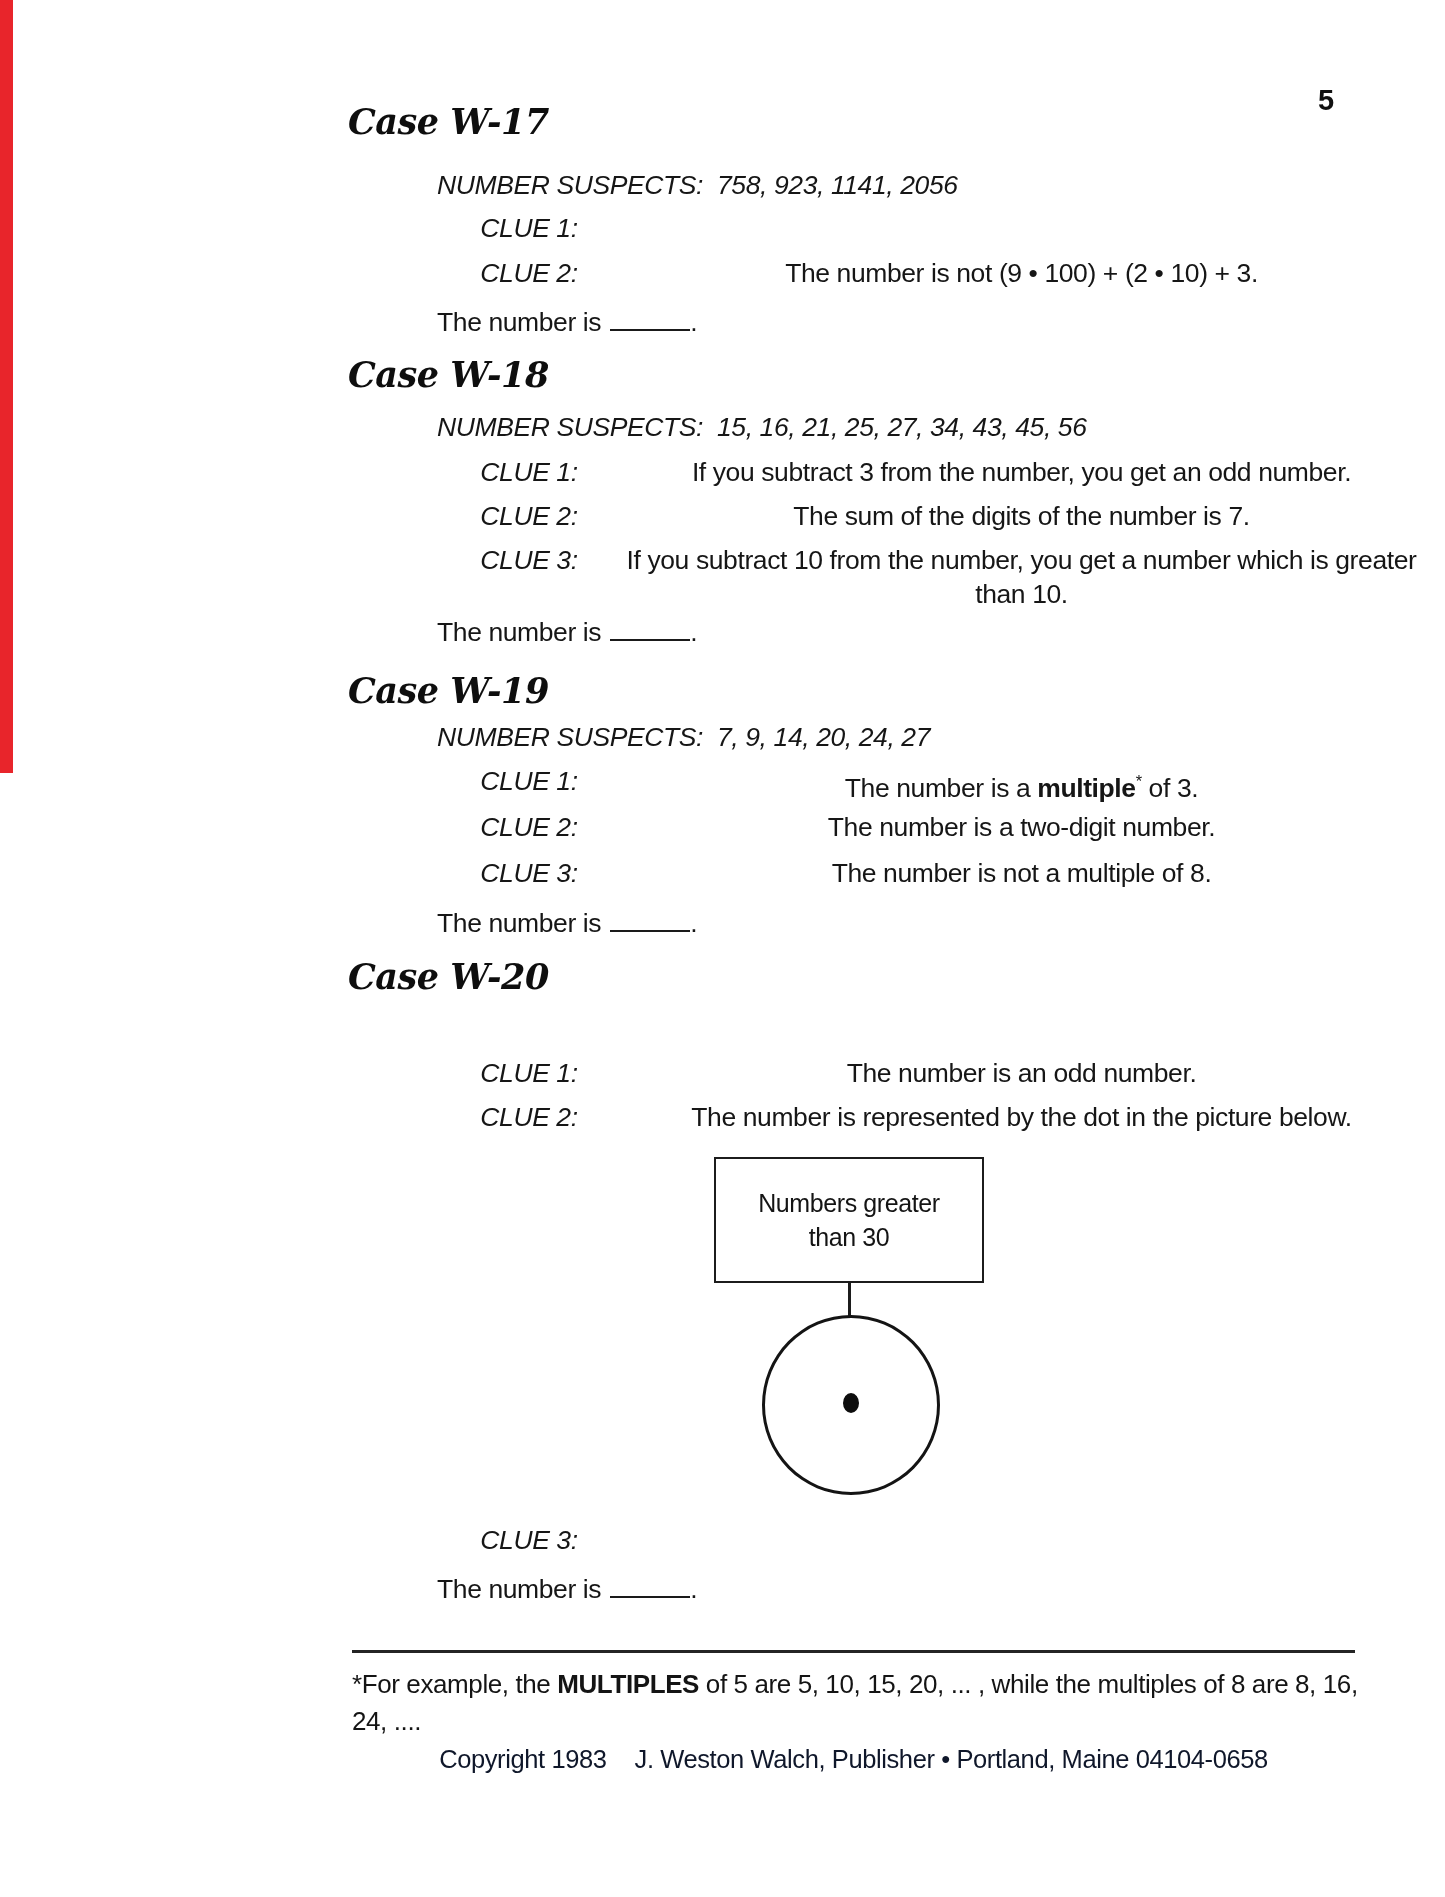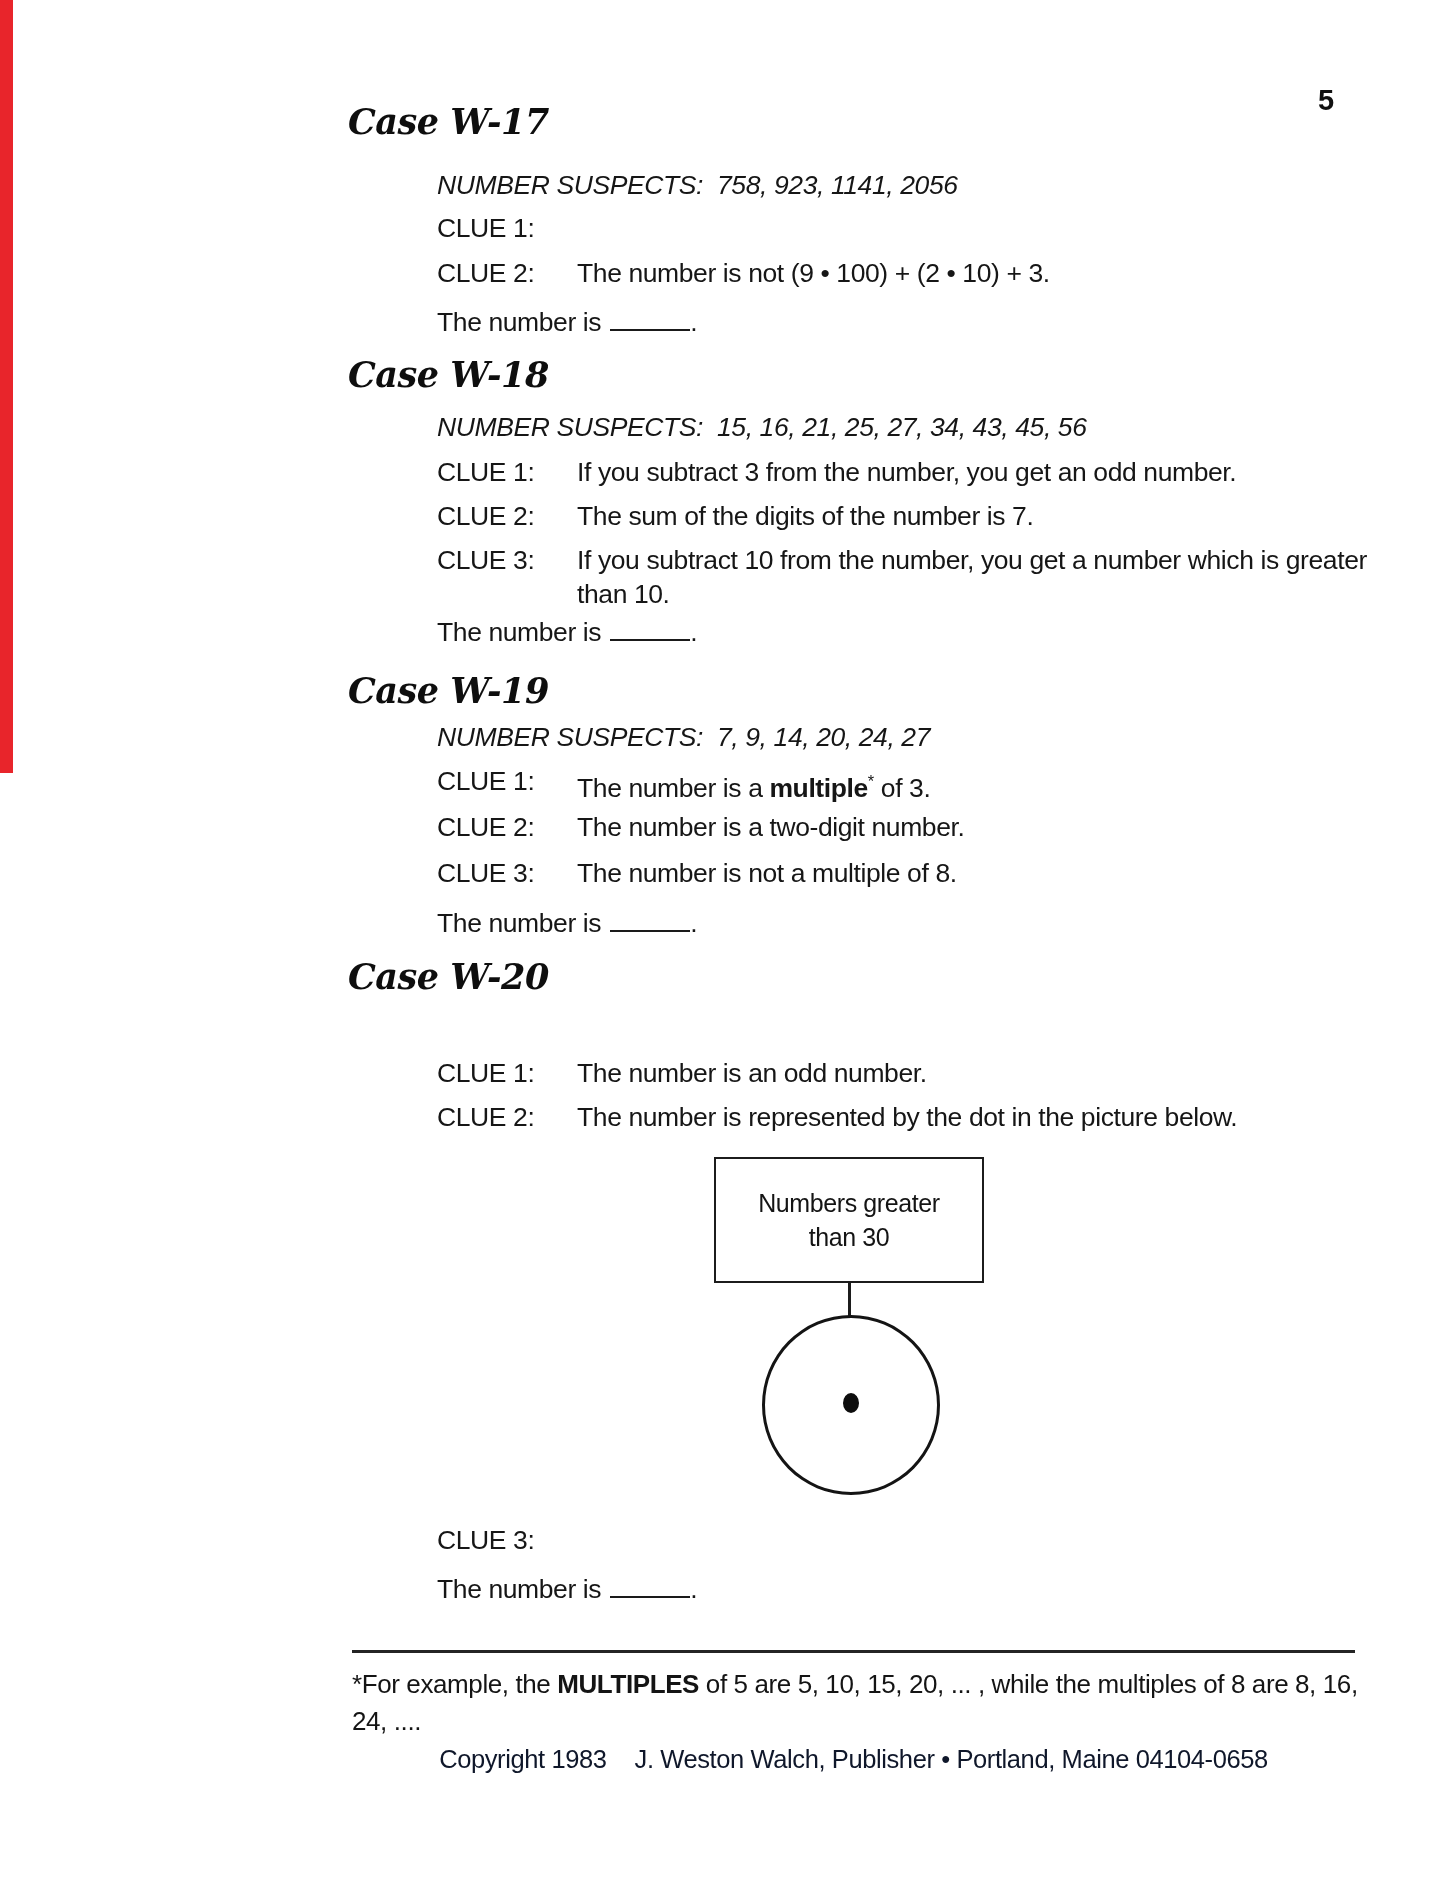--- a/index.html
+++ b/index.html
@@ -23,27 +23,27 @@
     position:absolute;left:348px;
     font-family:"DejaVu Serif",serif;
     font-style:italic;font-weight:700;
     font-size:35px;color:#0e0e0e;
     letter-spacing:-0.5px;
     white-space:nowrap;
   }
   .line{
     position:absolute;left:437px;
     font-size:26.5px;letter-spacing:-0.4px;
-    line-height:34px;white-space:nowrap;
+    line-height:34px;white-space:nowrap;text-align:center;
   }
   .suspects{font-style:italic;}
   .suspects .vals{margin-left:14px;}
   .clue-row{display:flex;white-space:normal;}
   .clue-label{
-    width:140px;flex:none;
+    font-style:italic;width:140px;flex:none;margin-left:22px;
   }
   .clue-text{width:845px;}
   .blank{
     display:inline-block;width:80px;height:1.02em;
     border-bottom:2.5px solid #1a1a1a;
     margin-left:9px;vertical-align:baseline;
   }
   sup{font-size:0.62em;}
   b{font-weight:700;}
   

